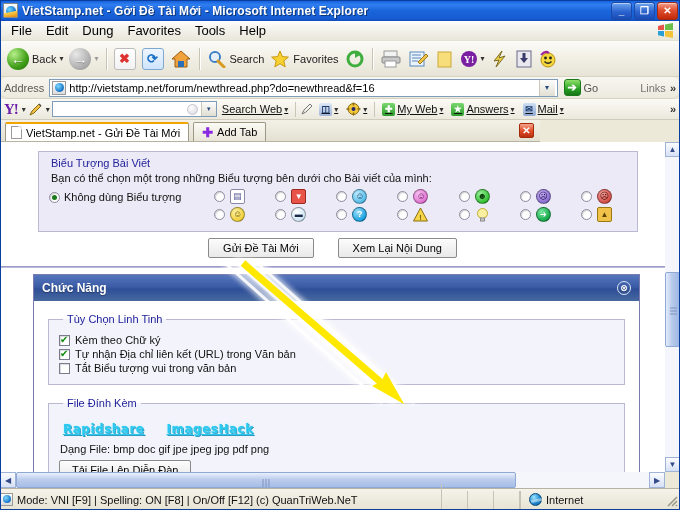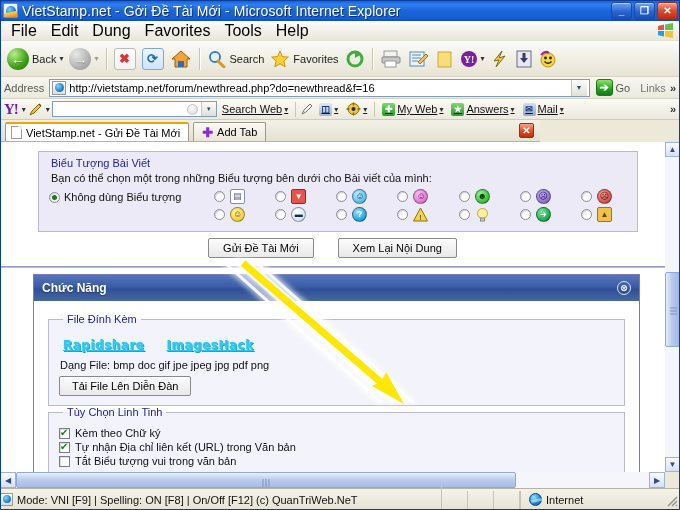--- a/index.html
+++ b/index.html
@@ -28,42 +28,42 @@
     content:""; position:absolute; left:2px; top:2px; width:10px; height:10px;
     background:radial-gradient(circle at 35% 35%, #6fd6ff 0%, #1d7ed0 60%, #0c4f8f 100%);
     border-radius:50%;
   }
   .title-icon:after{
     content:""; position:absolute; left:0px; top:8px; width:15px; height:6px;
     background:linear-gradient(to bottom,#ffd24a,#e08a13);
     transform:skewY(-12deg);
   }
   .title-text {
-    color:#fff; font-size:14px; font-weight:normal; white-space:nowrap;
+    color:#fff; font-size:12px; font-weight:bold; white-space:nowrap;
     text-shadow:1px 1px 0 rgba(0,0,0,.45); letter-spacing:.1px;
   }
   .win-btns { position:absolute; right:2px; top:2px; display:flex; gap:2px; }
   .wbtn {
     width:21px; height:18px; border-radius:3px; position:relative;
     border:1px solid #1a49a8; box-shadow:inset 0 1px 0 rgba(255,255,255,.5);
   }
   .wbtn.min, .wbtn.max { background:linear-gradient(to bottom,#6fa6f0,#2a63cf 55%,#1a4cb5); }
   .wbtn.close { background:linear-gradient(to bottom,#f3a18d,#e05030 45%,#c02808); border-color:#a32a10; }
   .wbtn .g { position:absolute; left:0; top:0; right:0; bottom:0; color:#fff; font-size:10px;
     display:flex; align-items:center; justify-content:center; font-weight:bold; line-height:1; }
   .wbtn.min .g { align-items:flex-end; padding-bottom:3px; }
 
   
   .menubar {
     position:absolute; left:0; top:21px; width:680px; height:20px;
     background:linear-gradient(to bottom,#fdfdfd 0%,#f4f3ee 40%,#e9e7da 100%);
     display:flex; align-items:center; padding-left:4px;
     border-bottom:1px solid #e3e1d4;
   }
-  .menuitem { padding:2px 7px; font-size:16px; color:#000; cursor:default; }
+  .menuitem { padding:2px 7px; font-size:13px; color:#000; cursor:default; }
   .winflag { position:absolute; right:6px; top:2px; width:17px; height:15px; }
 
   
   .toolbar {
     position:absolute; left:0; top:41px; width:680px; height:36px;
     background:linear-gradient(to bottom,#fbfbf8 0%,#f2f0e6 45%,#e7e4d6 100%);
     display:flex; align-items:center; padding-left:4px;
     border-bottom:1px solid #d6d3c3;
   }
   .tb { display:flex; align-items:center; height:30px; padding:0 3px; gap:3px; cursor:default; }
@@ -77,40 +77,40 @@
   .caret { font-size:8px; color:#333; }
   .sqbtn { width:22px; height:22px; border-radius:3px; display:flex; align-items:center; justify-content:center;
     font-size:13px; font-weight:bold; }
   .sq-stop { background:linear-gradient(to bottom,#fff,#f2f2f2); border:1px solid #bbb; color:#d33; }
   .sq-ref  { background:linear-gradient(to bottom,#eef6ff,#cfe4fb); border:1px solid #7fa8d0; color:#1a6fc4; }
 
   
   .addrbar {
     position:absolute; left:0; top:77px; width:680px; height:22px;
     background:linear-gradient(to bottom,#f7f6f0,#eceade);
-    display:flex; align-items:center; padding-left:4px; border-bottom:1px solid #d6d3c3;
+    display:flex; align-items:center; padding-left:4px; border-bottom:1px solid #d6d3c3;border-radius:8px;
   }
   .addr-lbl { font-size:11px; color:#5b5b52; margin-right:5px; }
   .addr-box {
     flex:1; height:18px; background:#fff; border:1px solid #7f9db9;
     display:flex; align-items:center; padding:0 2px; position:relative;
   }
   .addr-ico { width:14px; height:14px; margin-right:3px; flex:0 0 auto;
     background:linear-gradient(to bottom,#fff,#dcdcdc); border:1px solid #9a9a9a; position:relative; }
   .addr-ico:before{content:"";position:absolute;left:2px;top:1px;width:9px;height:9px;
     background:radial-gradient(circle at 35% 35%,#7fd9ff,#1b7bcc 65%,#0b4d8c);border-radius:50%;}
   .addr-url { font-size:11px; color:#000; white-space:nowrap; overflow:hidden; }
   .addr-dd { width:16px; height:16px; background:linear-gradient(to bottom,#fcfcfc,#e2e0d4);
     border-left:1px solid #c9c6b6; display:flex; align-items:center; justify-content:center; font-size:8px; color:#2a4a7a; }
   .go-btn { display:flex; align-items:center; gap:3px; padding:0 6px; }
   .go-ico { width:17px; height:17px; border-radius:3px;
     background:linear-gradient(to bottom,#8fe06a,#27a022 60%,#17761a); color:#fff;
     display:flex; align-items:center; justify-content:center; font-size:11px; font-weight:bold;
     border:1px solid #1b7a18; }
-  .links-lbl { font-size:11px; color:#777; padding:0 4px; }
+  .links-lbl { font-size:11px; color:#777; padding:0 4px;margin-left:32px; }
   .chev { font-size:11px; color:#333; padding-right:4px; font-weight:bold; }
 
   
   .yahoobar {
     position:absolute; left:0; top:99px; width:680px; height:21px;
     background:linear-gradient(to bottom,#fbfaf5,#ebe9dd);
     display:flex; align-items:center; padding-left:4px; border-bottom:1px solid #cfccbc; gap:2px;
   }
   .y-logo { color:#6b1fa8; font-weight:bold; font-size:15px; font-family:"Liberation Serif", serif;
     line-height:1; padding-right:2px; letter-spacing:-1px; }
@@ -583,46 +583,46 @@
       </div>
       <div class="sep-line"></div>
 
       <div class="cn-panel">
         <div class="cn-head">
           <span>Chức Năng</span>
           <span class="cn-collapse">⊗</span>
         </div>
         <div class="cn-body">
 
-          <fieldset class="sub-fs">
-            <legend>File Đính Kèm</legend>
-            <div class="hostlinks">
-              <a class="hostlink" href="#">Rapidshare</a>
-              <a class="hostlink" href="#">ImagesHack</a>
-            </div>
-            <div class="fileline">Dạng File: bmp doc gif jpe jpeg jpg pdf png</div>
-            <button class="upbtn">Tải File Lên Diễn Đàn</button>
-          </fieldset>
-
           <fieldset class="sub-fs" style="margin-bottom:12px">
             <legend>Tùy Chọn Linh Tinh</legend>
             <div class="cbrow">
               <span class="cb on"></span>
               <span>Kèm theo Chữ ký</span>
             </div>
             <div class="cbrow">
               <span class="cb on"></span>
               <span>Tự nhận Địa chỉ liên kết (URL) trong Văn bản</span>
             </div>
             <div class="cbrow">
               <span class="cb"></span>
               <span>Tắt Biểu tượng vui trong văn bản</span>
             </div>
           </fieldset>
 
+          <fieldset class="sub-fs">
+            <legend>File Đính Kèm</legend>
+            <div class="hostlinks">
+              <a class="hostlink" href="#">Rapidshare</a>
+              <a class="hostlink" href="#">ImagesHack</a>
+            </div>
+            <div class="fileline">Dạng File: bmp doc gif jpe jpeg jpg pdf png</div>
+            <button class="upbtn">Tải File Lên Diễn Đàn</button>
+          </fieldset>
+
         </div>
       </div>
 
     </div>
   </div>
 
   <div class="vscroll">
     <div class="sb-btn" style="position:absolute;top:0;left:0">
         <span>▲</span>
       </div>

